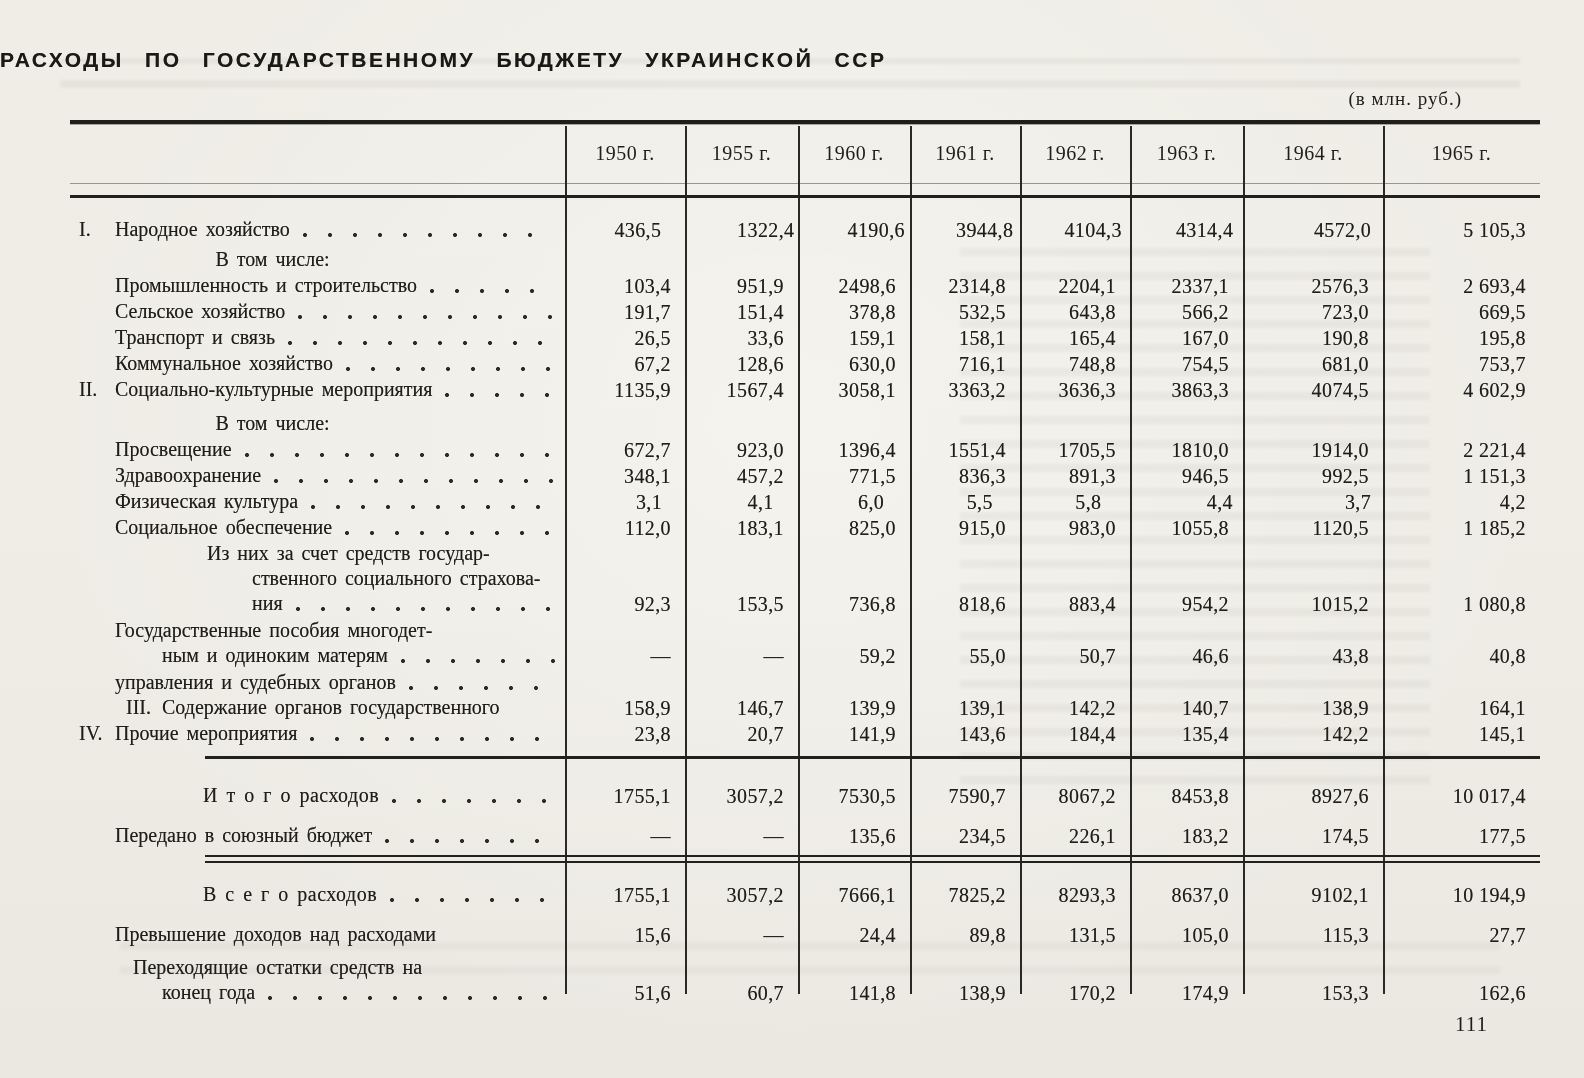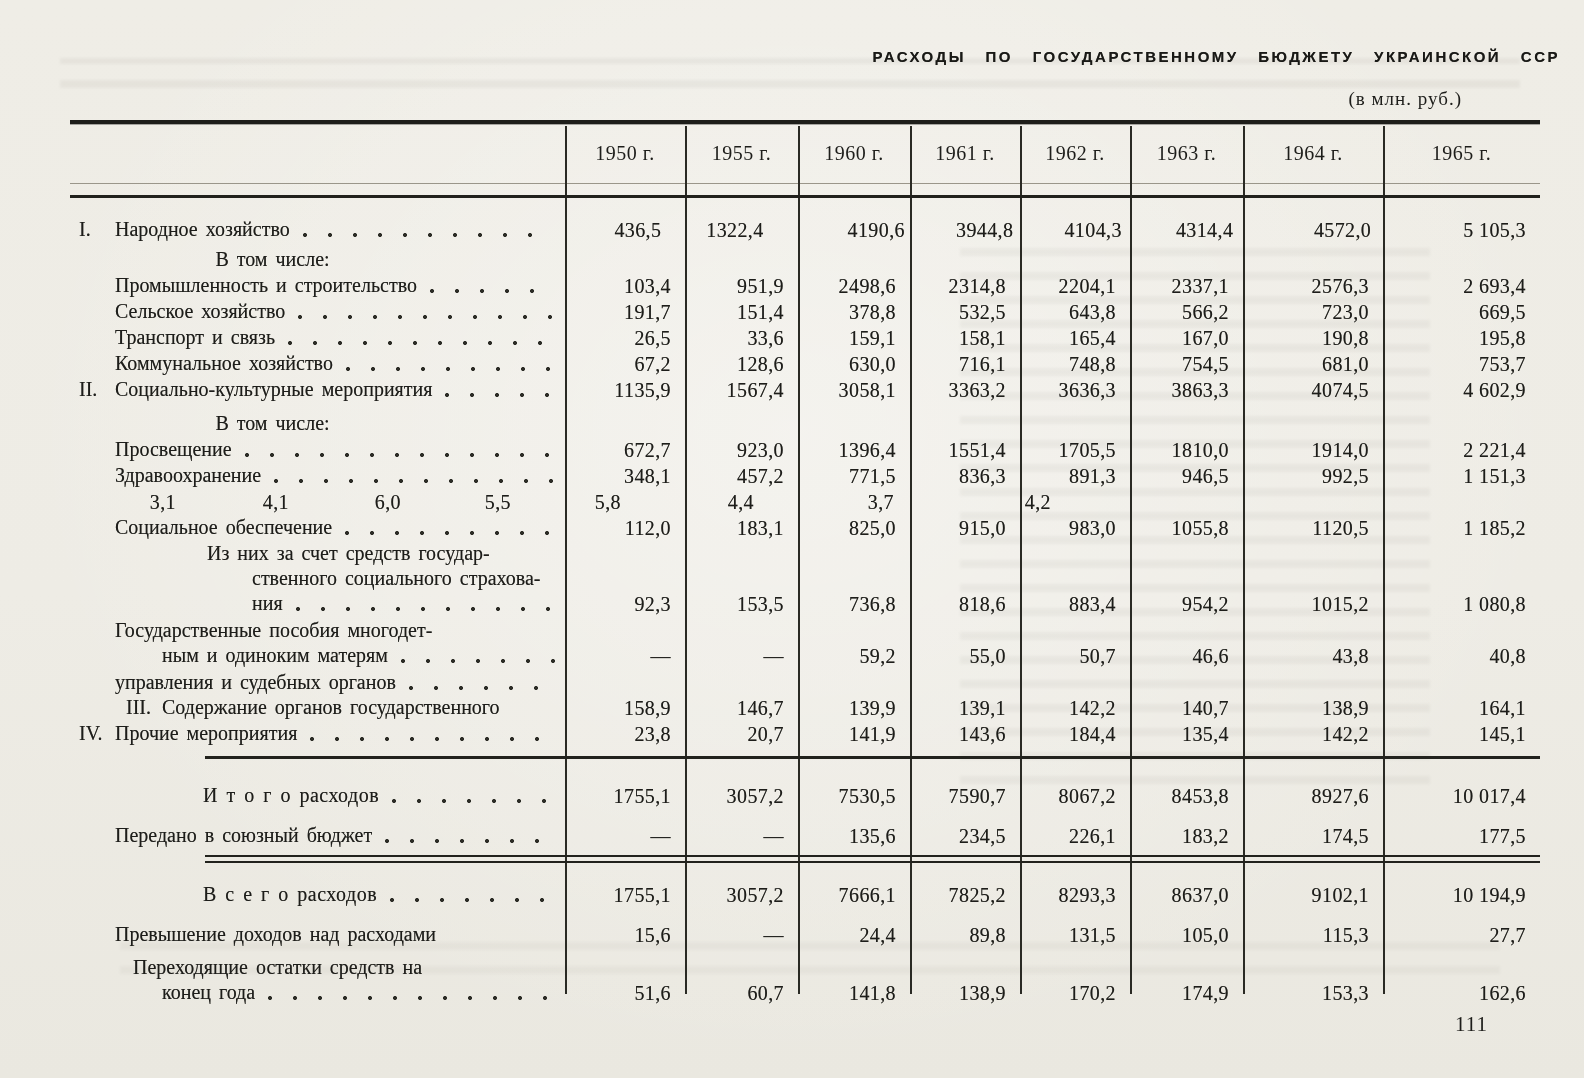--- a/index.html
+++ b/index.html
@@ -12,23 +12,23 @@
     color:#1d1d1a;
   }
   
   .bleed{position:absolute; pointer-events:none; opacity:.07; filter:blur(1.5px);
     background:repeating-linear-gradient(0deg, transparent 0 16px, #6f6a5d 16px 24px);}
   .bleed.b1{left:60px; top:58px; width:1460px; height:46px;}
   .bleed.b2{left:960px; top:240px; width:470px; height:560px; opacity:.06;}
   .bleed.b3{left:120px; top:930px; width:1380px; height:60px; opacity:.05;}
 
   .title{
-    position:absolute; top:48px; left:0; width:1560px; text-align:right;
+    position:absolute; top:48px; left:0; width:1560px; text-align:left;
     font-family:"Liberation Sans","DejaVu Sans",sans-serif;
-    font-weight:bold; font-size:15px; letter-spacing:2.5px; word-spacing:13px;
+    font-weight:bold; font-size:21px; letter-spacing:2.5px; word-spacing:13px;
     color:#191916; text-shadow:0 0 .6px rgba(20,20,15,.6);
   }
   .units{position:absolute; top:88px; right:122px; font-size:19px; letter-spacing:1px;}
 
   .tbl{position:absolute; left:70px; top:120px; width:1470px;}
   .rule-top{height:4px; background:#1e1e1a; box-shadow:0 1px 0 rgba(30,30,25,.35);}
   .head{position:relative; height:59px; display:flex; align-items:center;}
   .head .stub{width:495px;}
   .head .ycell{text-align:center; font-size:20px; letter-spacing:.5px;}
   .rule-thin{height:1px; background:#9a968a;}
@@ -110,21 +110,21 @@
         <div class="vl" style="left: 1313px;"></div>
         <div class="row item" style="height: 46px;">
           <div class="lbl">
             <div class="ln">
               <span class="num">I.</span>
               <span>Народное хозяйство</span>
               <span class="leader"></span>
             </div>
           </div>
           <span class="val" style="width: 120px;">436,5</span>
-          <span class="val" style="width: 135px; text-align: center;">1322,4</span>
+          <span class="val" style="width: 135px;">1322,4</span>
           <span class="val" style="width: 112px;">4190,6</span>
           <span class="val" style="width: 110px;">3944,8</span>
           <span class="val" style="width: 110px;">4104,3</span>
           <span class="val" style="width: 113px;">4314,4</span>
           <span class="val" style="width: 140px;">4572,0</span>
           <span class="val" style="width: 157px;">5 105,3</span>
         </div>
         <div class="row subheader" style="height: 30px;">
           <div class="lbl">
             <div class="ln"><span>В том числе:</span></div>
@@ -242,20 +242,26 @@
           <span class="val" style="width: 120px;">348,1</span>
           <span class="val" style="width: 113px;">457,2</span>
           <span class="val" style="width: 112px;">771,5</span>
           <span class="val" style="width: 110px;">836,3</span>
           <span class="val" style="width: 110px;">891,3</span>
           <span class="val" style="width: 113px;">946,5</span>
           <span class="val" style="width: 140px;">992,5</span>
           <span class="val" style="width: 157px;">1 151,3</span>
         </div>
         <div class="row item" style="height: 26px;">
+          <div class="lbl">
+            <div class="ln">
+              <span>Физическая культура</span>
+              <span class="leader"></span>
+            </div>
+          </div>
           <span class="val" style="width: 120px;">3,1</span>
           <span class="val" style="width: 113px;">4,1</span>
           <span class="val" style="width: 112px;">6,0</span>
           <span class="val" style="width: 110px;">5,5</span>
           <span class="val" style="width: 110px;">5,8</span>
           <span class="val" style="width: 113px; margin-left: 20px;">4,4</span>
           <span class="val" style="width: 140px;">3,7</span>
           <span class="val" style="width: 157px;">4,2</span>
         </div>
         <div class="row item" style="height: 26px;">

